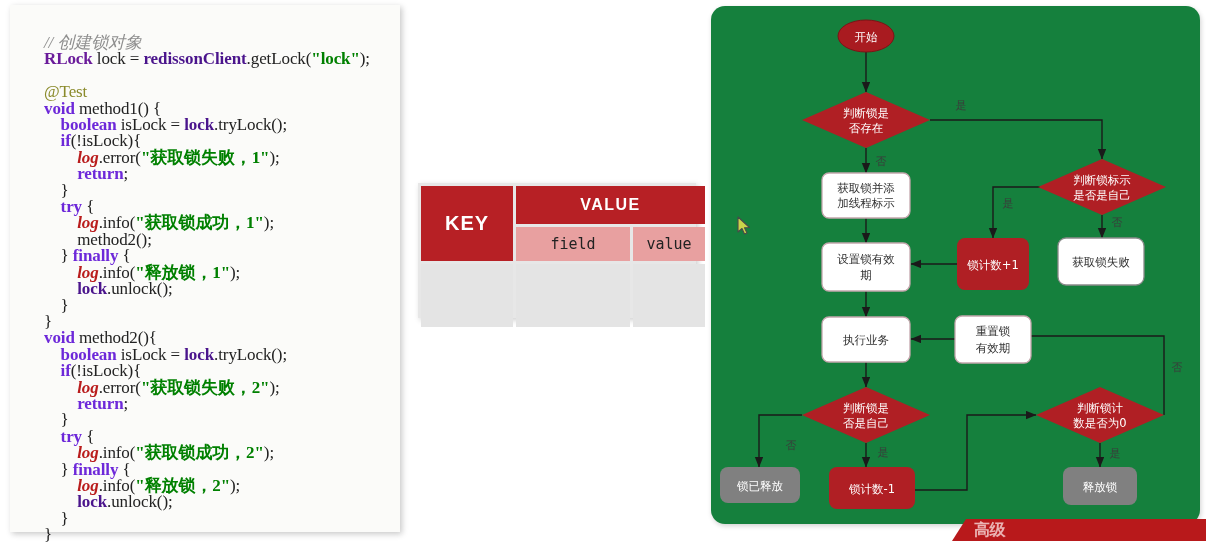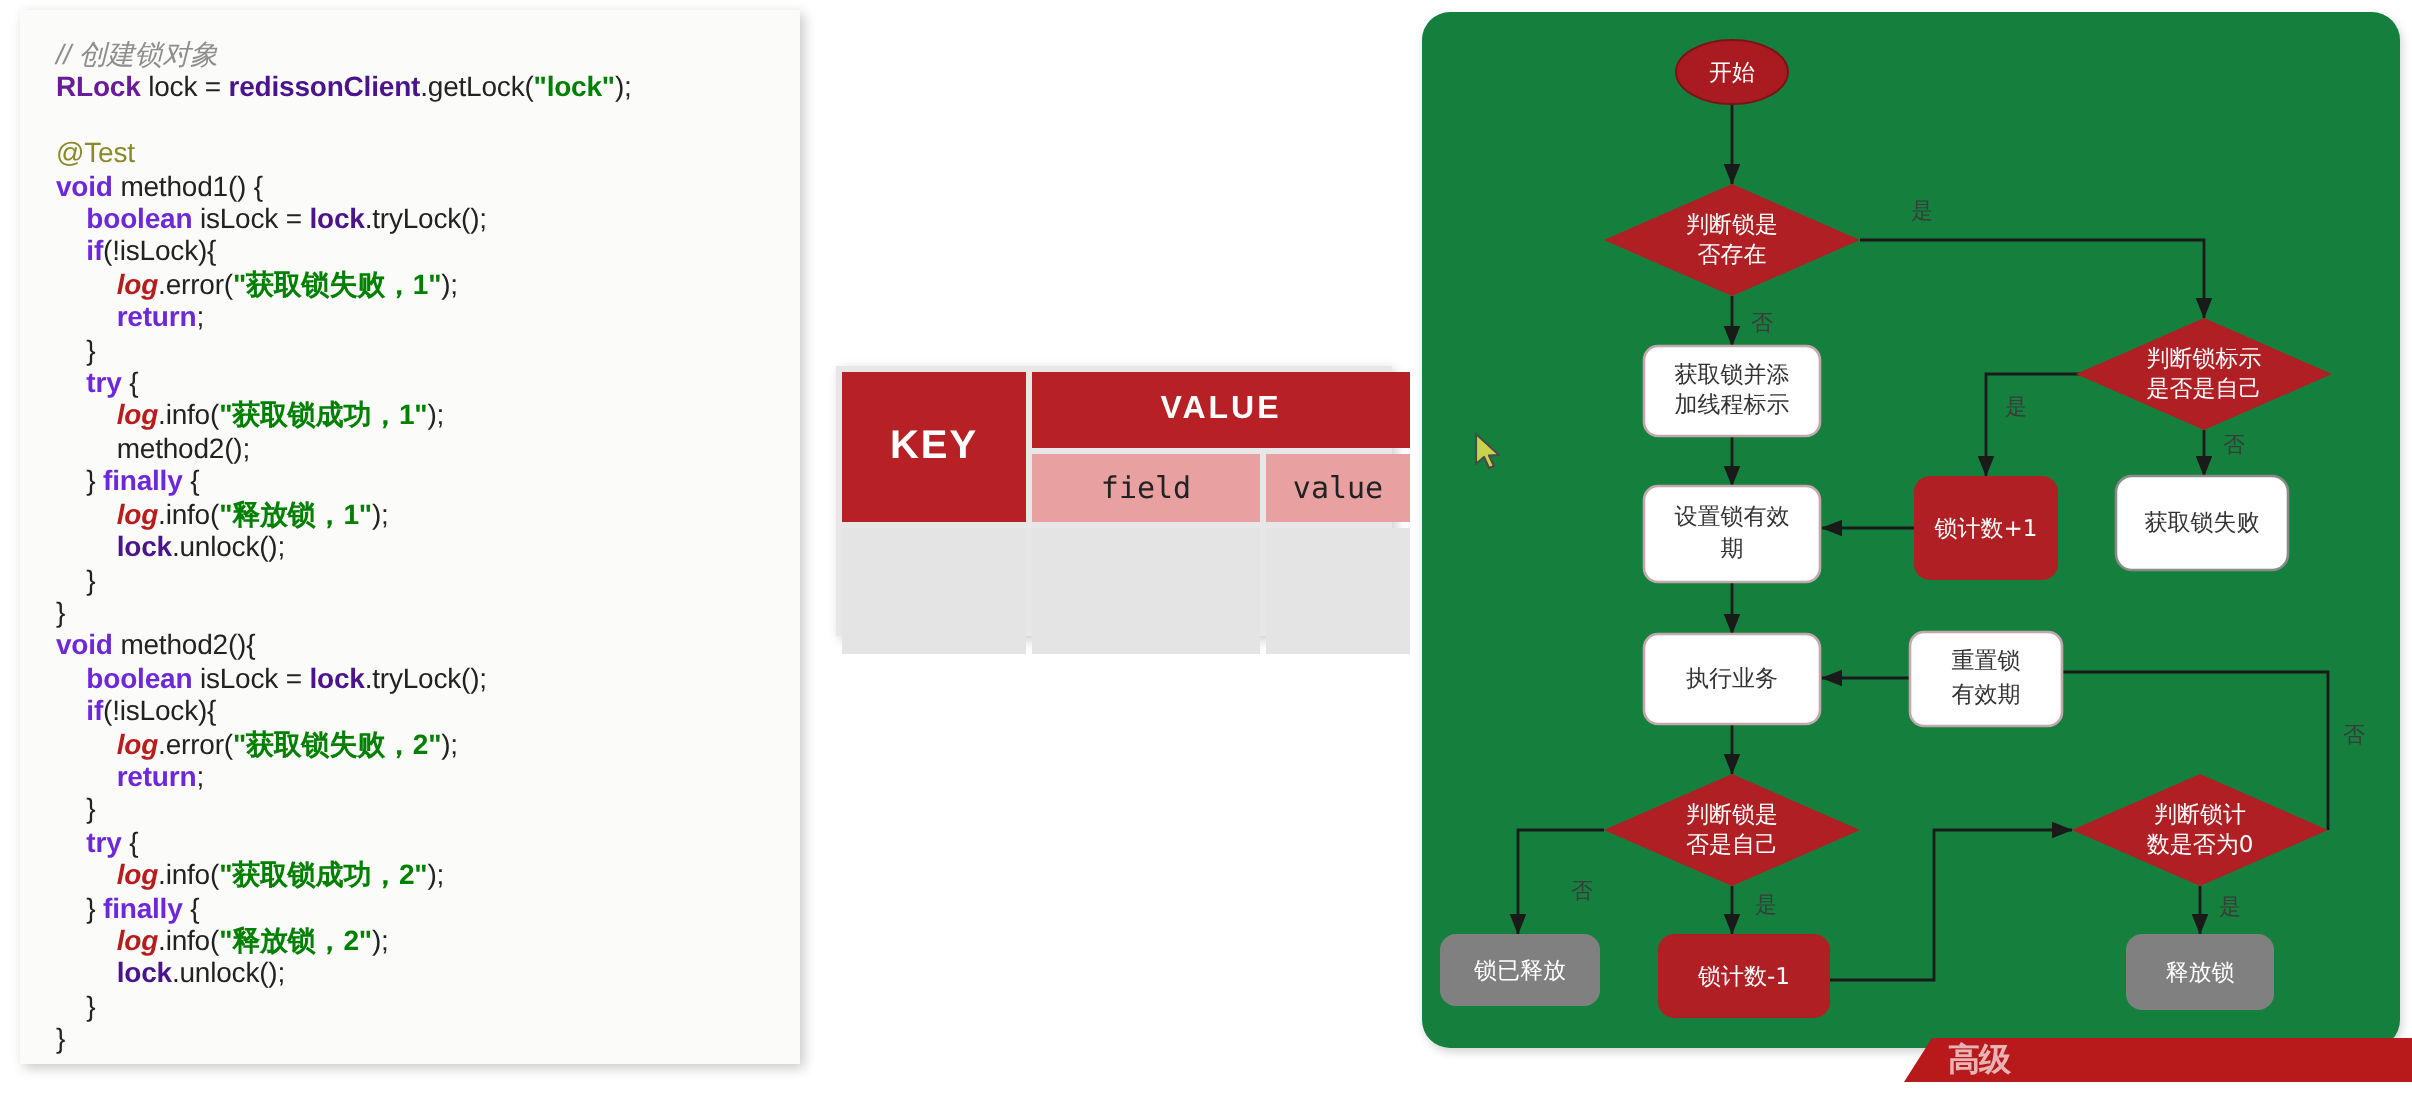--- a/index.html
+++ b/index.html
@@ -11,22 +11,22 @@
   }
   
   #code-panel{
     position:absolute;left:10px;top:5px;width:390px;height:527px;
     background:#fbfbf9;
     box-shadow:2px 2px 6px rgba(0,0,0,.22);
     box-sizing:border-box;
     padding:14px 10px 10px 18px;
   }
   #code-pre{
-    margin:0;font-family:Liberation Sans, sans-serif;
-    font-size:14px;line-height:16.4px;color:#222;white-space:pre;
+    margin:16px;font-family:Liberation Serif, serif;
+    font-size:17px;line-height:16.4px;color:#222;white-space:pre;
     letter-spacing:-0.1px;
   }
   .c-cmt{color:#8e8e8e;font-style:italic;}
   .c-kw{color:#6d28d9;font-weight:bold;}
   .c-ann{color:#8a8a2a;text-align:center;}
   .c-var{color:#4a148c;font-weight:bold;}
   .c-cls{color:#6a1b9a;font-weight:bold;}
   .c-log{color:#b91c1c;font-weight:bold;font-style:italic;}
   .c-str{color:#008000;font-weight:bold;}
   .c-pl{color:#222;}

